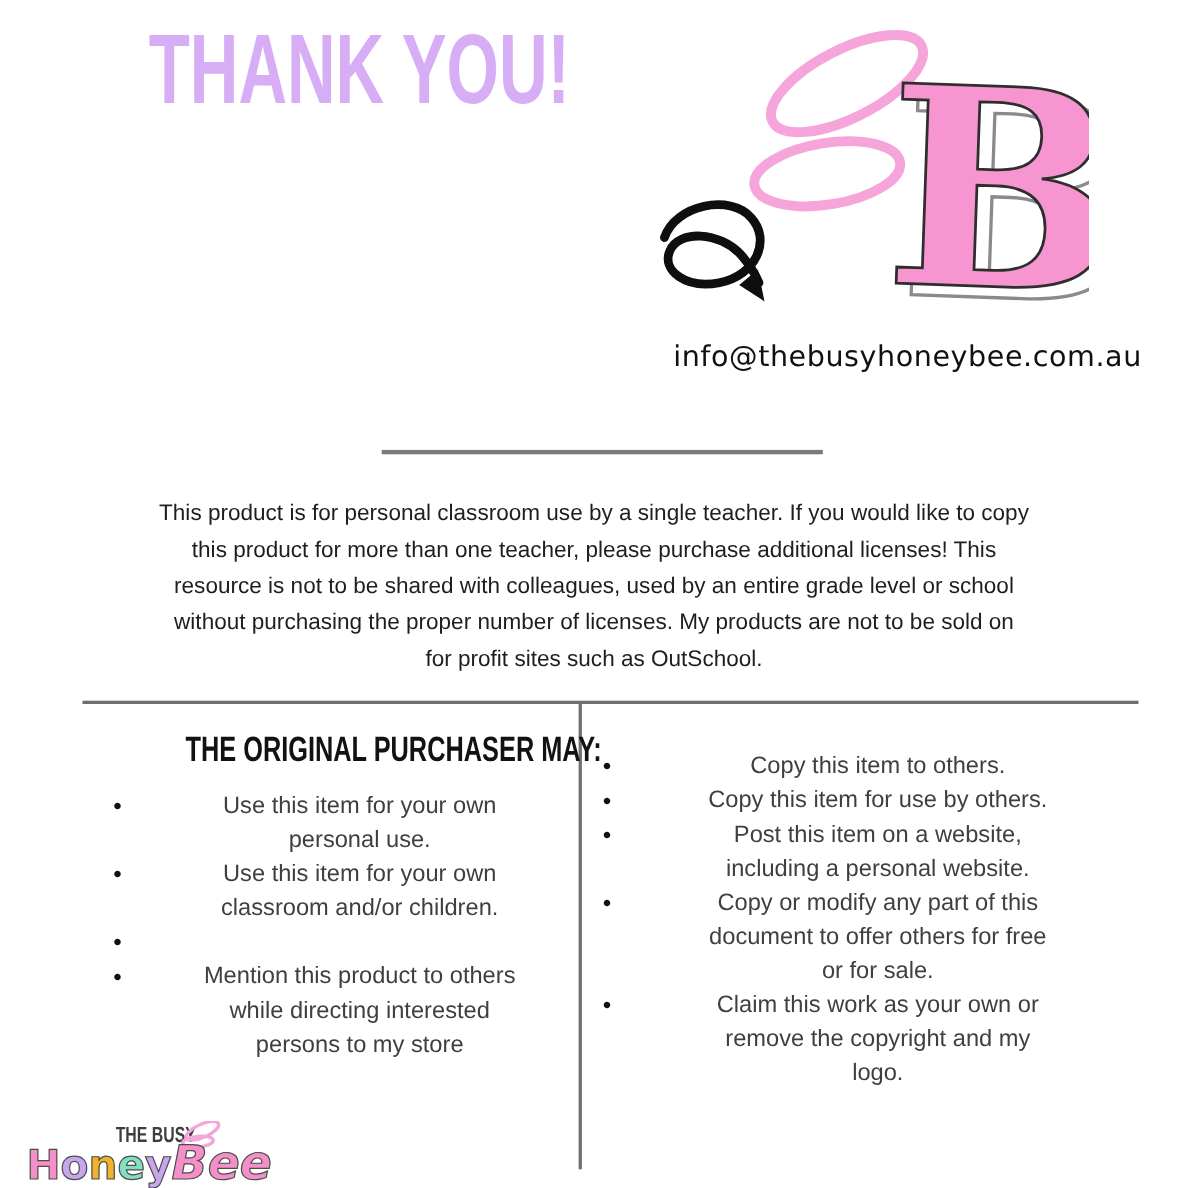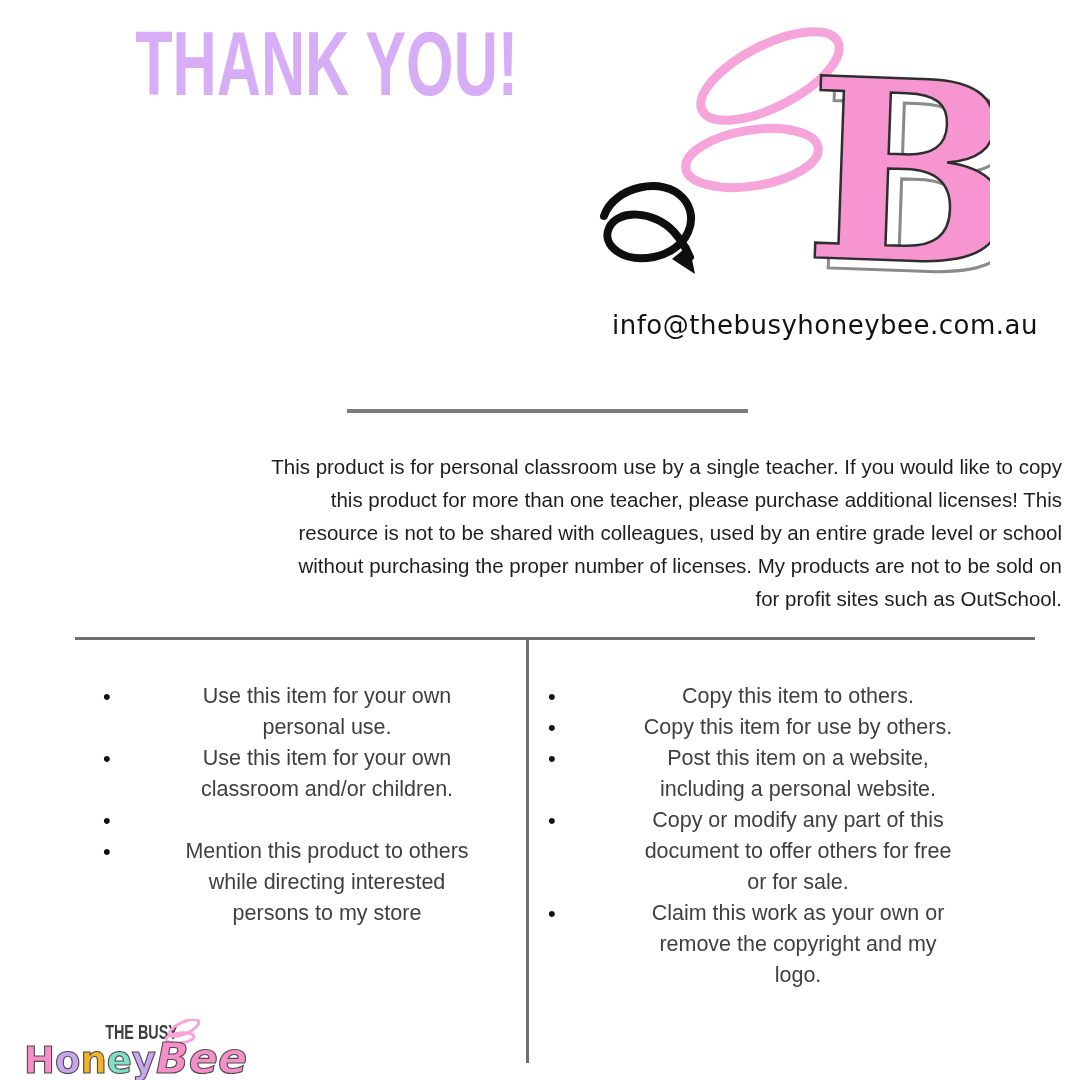--- a/index.html
+++ b/index.html
@@ -20,21 +20,21 @@
   .arrow-svg{position:absolute;left:588px;top:176px;width:120px;height:118px;}
   .bee-logo-svg{position:absolute;left:668px;top:12px;width:322px;height:292px;}
 
   .email{position:absolute;left:610px;top:310px;width:430px;text-align:center;
     font-weight:400;font-size:26px;letter-spacing:0.5px;color:#111;
     font-family:"DejaVu Sans","Liberation Sans",sans-serif;}
 
   .terms-title{position:absolute;left:290px;top:344px;width:510px;text-align:center;
     font-size:72px;line-height:66px;color:#93ebc9;margin:0;}
   .terms-underline{position:absolute;left:347px;top:409px;width:401px;height:4px;background:#7b7b7b;}
-  .terms-body{position:absolute;left:18px;top:450px;width:1044px;text-align:right;
+  .terms-body{position:absolute;left:18px;top:450px;width:1044px;text-align:center;
     font-size:20.5px;line-height:33px;white-space:pre-line;color:#1e1e1e;}
 
   .hrule{position:absolute;left:75px;top:637px;width:960px;height:3px;background:#6f6f6f;}
   .vrule{position:absolute;left:526px;top:639px;width:3px;height:424px;background:#6f6f6f;}
 
   .col{position:absolute;top:663px;}
   .col-left{left:95px;width:420px;}
   .col-right{left:540px;width:472px;}
   .col-heading{text-align:center;font-size:32px;line-height:36px;color:#121212;margin:0;}
   .blist{margin-top:18px;display:flex;flex-direction:column;}
@@ -82,20 +82,21 @@
   <div class="terms-body">This product is for personal classroom use by a single teacher. If you would like to copy
 this product for more than one teacher, please purchase additional licenses! This
 resource is not to be shared with colleagues, used by an entire grade level or school
 without purchasing the proper number of licenses. My products are not to be sold on
 for profit sites such as OutSchool.</div>
 
   <div class="hrule"></div>
   <div class="vrule"></div>
 
   <div class="col col-left">
+    <h3 class="col-heading"><span class="cond3">THE ORIGINAL PURCHASER MAY:</span></h3>
     <div class="blist" id="list-left">
         <div class="bullet-row">
           <span class="dot">•</span>
           <div class="btxt">Use this item for your own
 personal use.</div>
         </div>
         <div class="bullet-row">
           <span class="dot">•</span>
           <div class="btxt">Use this item for your own
 classroom and/or children.</div>

